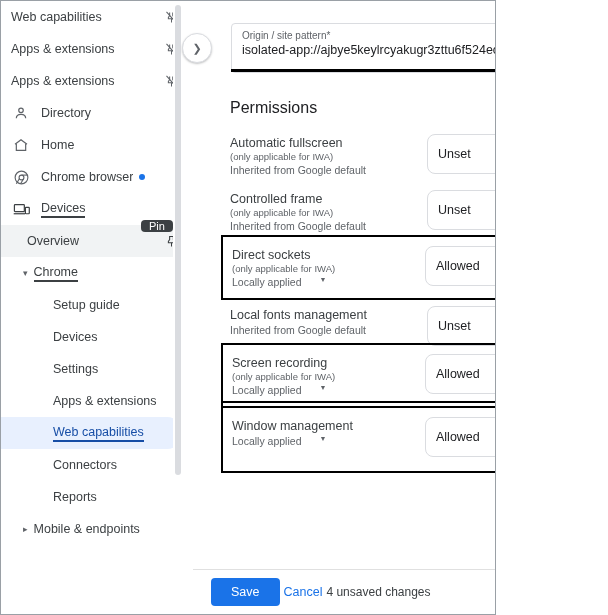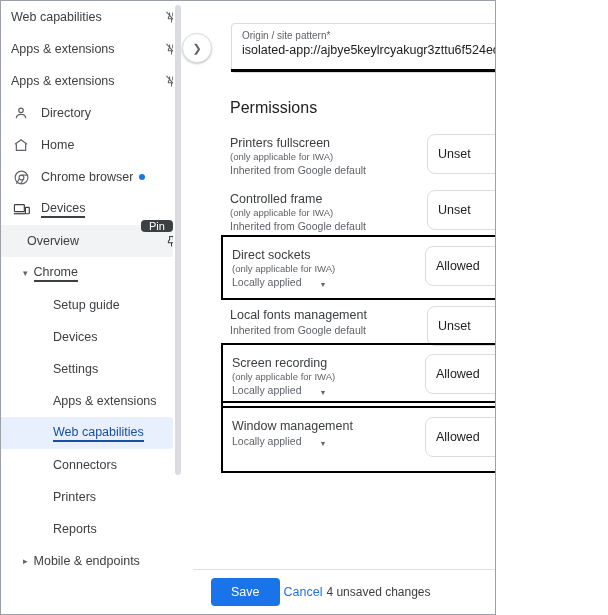--- a/index.html
+++ b/index.html
@@ -256,21 +256,21 @@
     color: #5f6368;
     line-height: 1.3;
   }
   .perm-sub2 {
     font-size: 10.5px;
     color: #5f6368;
     line-height: 1.35;
   }
   .locally {
     display: inline-flex;
-    align-items: flex-end;
+    align-items: flex-start;
     gap: 18px;
     font-size: 10.5px;
     color: #5f6368;
   }
   .locally .tri {
     font-size: 7px;
     color: #5f6368;
   }
   .perm-select {
     position: relative;
@@ -444,23 +444,20 @@
     <div class="nav-item sub">
       <span class="label">Apps &amp; extensions</span>
     </div>
     <div class="nav-item sub selected">
       <span class="label">Web capabilities</span>
     </div>
     <div class="nav-item sub">
       <span class="label">Connectors</span>
     </div>
     <div class="nav-item sub">
-      <span class="label">Printers</span>
-    </div>
-    <div class="nav-item sub">
       <span class="label">Reports</span>
     </div>
 
     <div class="nav-item" style="padding-left:22px">
       <span class="caret">▸</span>
       <span class="label">Mobile &amp; endpoints</span>
     </div>
 
     <div class="nav-item sub2">
       
@@ -486,21 +483,21 @@
     </div>
     <div class="origin-underline"></div>
 
     <div class="help-icon">?</div>
 
     <div class="section-title">Permissions</div>
 
     <div class="perm-row" style="top:124px">
       <div class="perm-inner">
         <div class="perm-text">
-          <div class="perm-name">Printers fullscreen</div>
+          <div class="perm-name">Automatic fullscreen</div>
           <div class="perm-sub">(only applicable for IWA)</div>
           <div class="perm-sub2">Inherited from Google default</div>
         </div>
         <div class="perm-select">
           <span>Unset</span>
           <span class="arrow">▼</span>
         </div>
       </div>
     </div>
 

